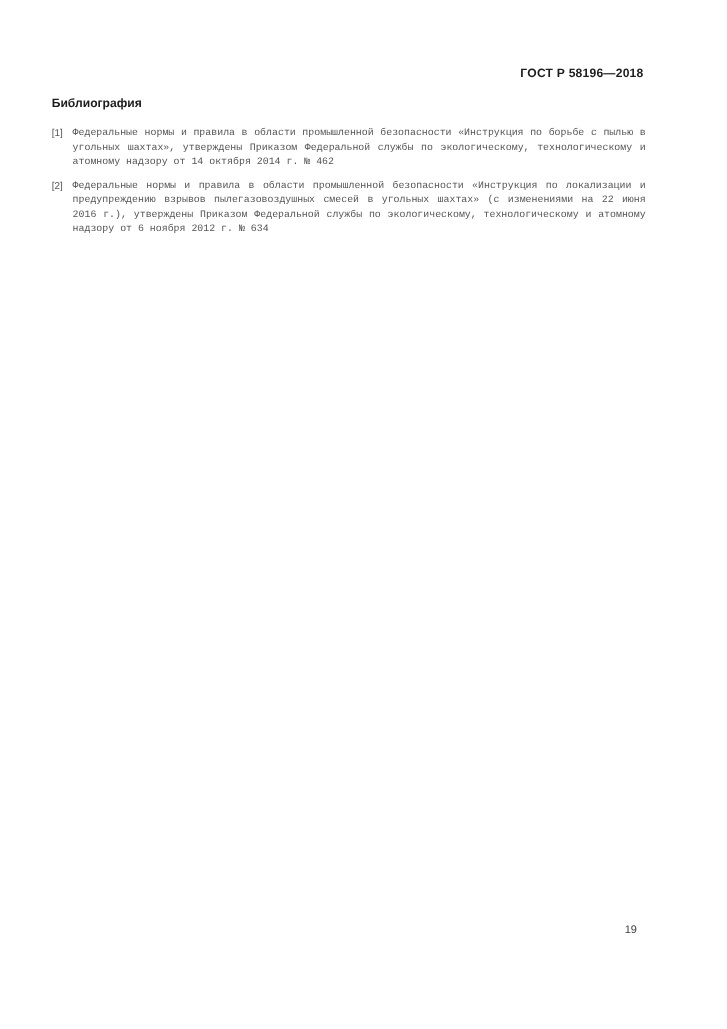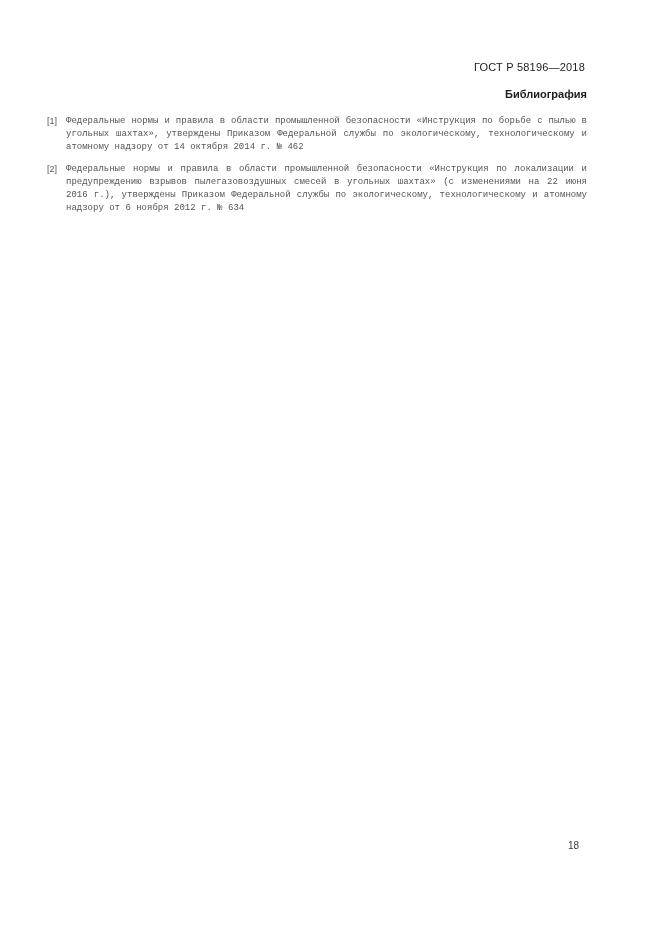--- a/index.html
+++ b/index.html
@@ -13,30 +13,30 @@
     height: 935px;
     background: #ffffff;
     font-family: "Liberation Sans", sans-serif;
     overflow: hidden;
   }
   .doc-code {
     position: absolute;
     top: 61px;
     right: 76px;
     font-size: 11px;
-    font-weight: normal;
+    font-weight: bold;
     color: #1c1c1c;
     letter-spacing: 0.2px;
   }
   .section-title {
     position: absolute;
     top: 88px;
     left: 47px;
     width: 540px;
-    text-align: right;
+    text-align: left;
     font-size: 11px;
     font-weight: bold;
     color: #1c1c1c;
   }
   .bibliography {
     position: absolute;
     top: 115px;
     left: 47px;
     width: 540px;
     font-size: 9px;
@@ -80,15 +80,15 @@
       <span class="entry-text">Федеральные нормы и правила в области промышленной безопасности «Инструкция по борьбе с пылью в угольных шахтах», утверждены Приказом Федеральной службы по экологическому, технологическому и атомному надзору от 14 октября 2014 г. № 462</span>
     </div>
 
     <div class="entry">
       <span class="entry-label">[2]</span>
       <span class="entry-text">Федеральные нормы и правила в области промышленной безопасности «Инструкция по локализации и предупреждению взрывов пылегазовоздушных смесей в угольных шахтах» (с изменениями на 22 июня 2016 г.), утверждены Приказом Федеральной службы по экологическому, технологическому и атомному надзору от 6 ноября 2012 г. № 634</span>
     </div>
 
   </div>
 
-  <div class="page-number">18</div>
+  <div class="page-number">19</div>
 
 </div>
 
 </body></html>

